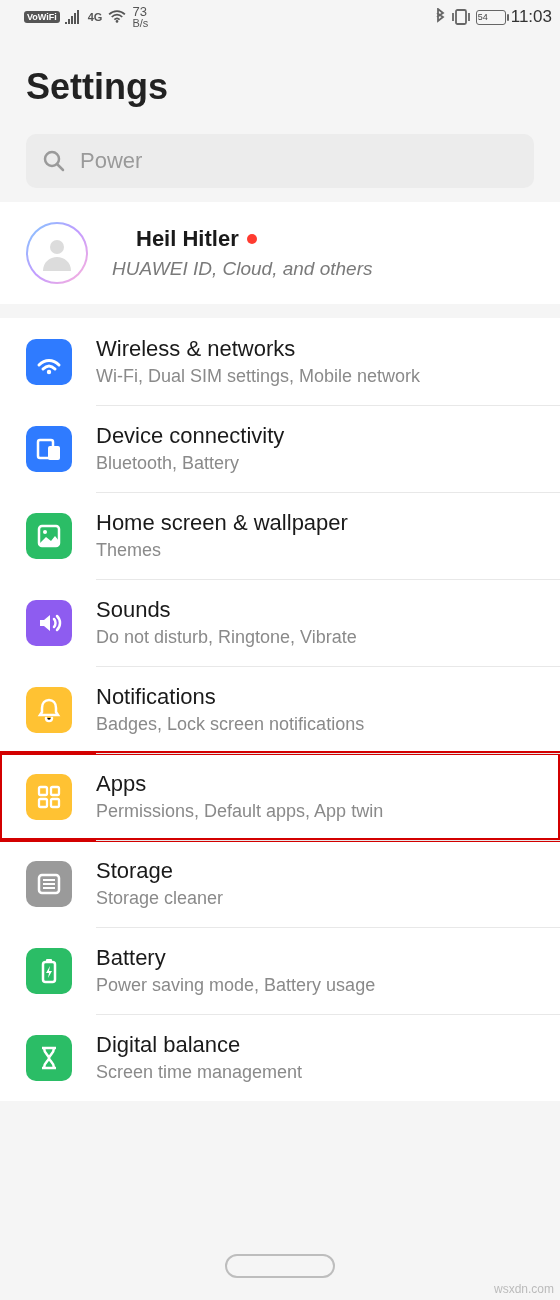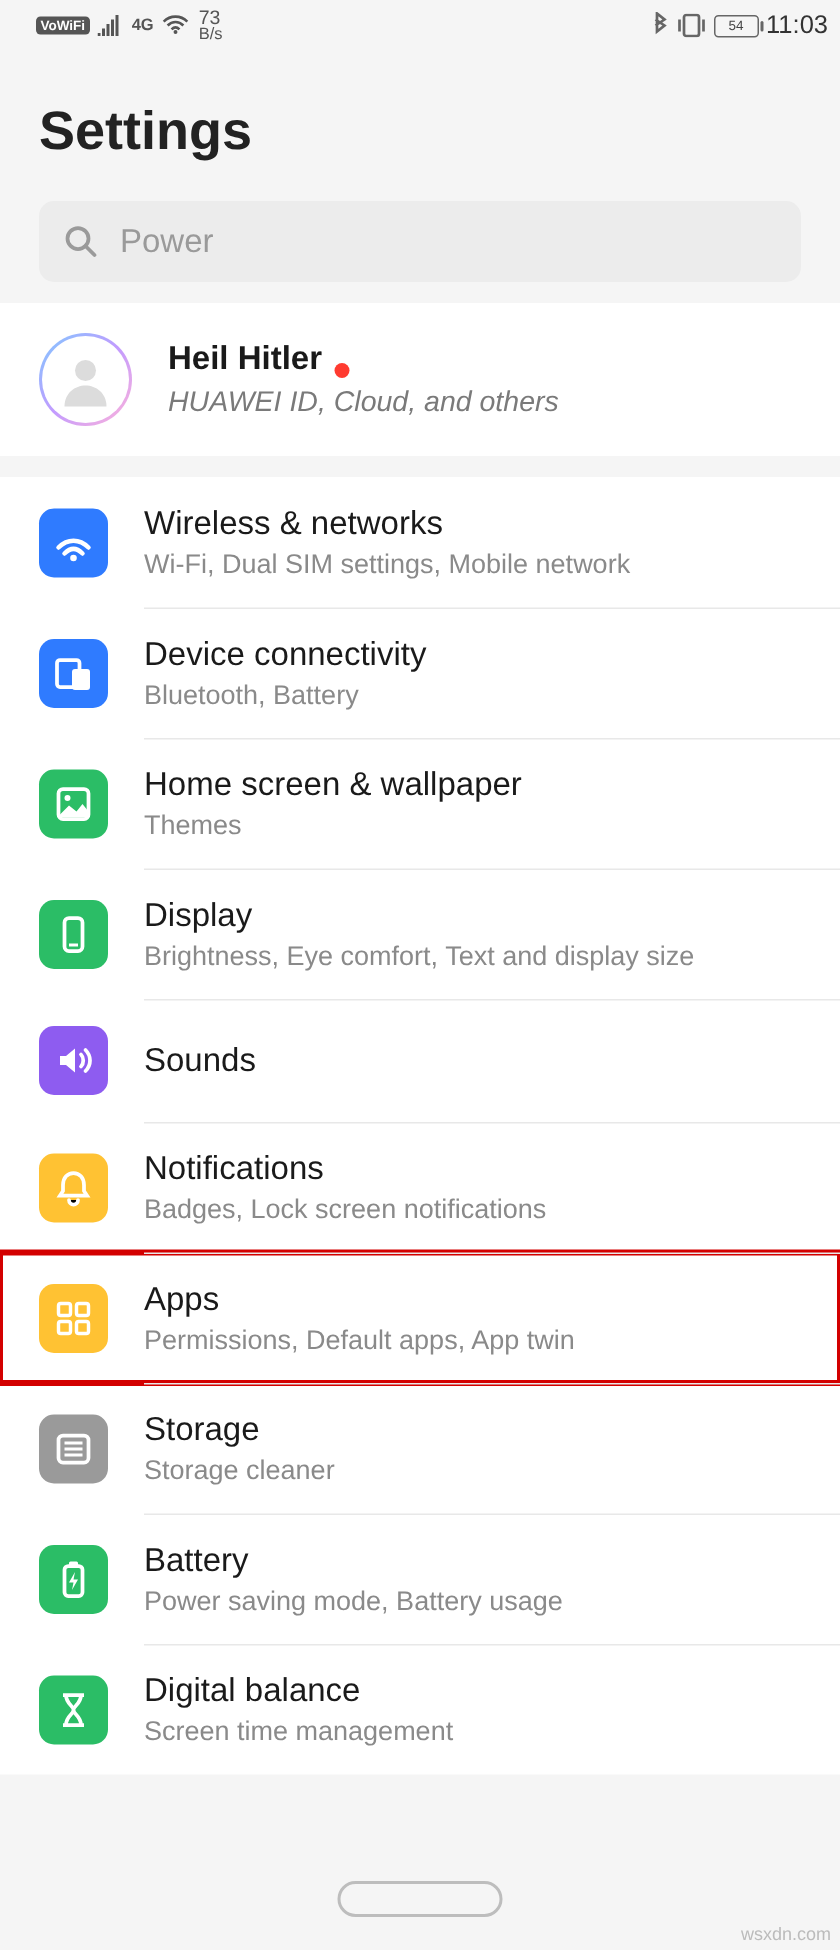--- a/index.html
+++ b/index.html
@@ -32,21 +32,21 @@
     background: #555;
     color: #fff;
   }
   .status-icon { display:inline-flex; align-items:center; }
   .speed-box { display:flex; flex-direction:column; line-height:1; font-size:11px; color:#555; }
   .speed-box .num { font-size:13px; }
   .battery-box {
     display:inline-flex; align-items:center;
     border:1.5px solid #666; border-radius:3px;
     width:30px; height:15px; padding:0 1px;
-    font-size:9px; justify-content:center; position:relative;
+    font-size:9px; justify-content:flex-start; position:relative;
   }
   .battery-box::after { content:""; position:absolute; right:-4px; top:3px; width:2px; height:7px; background:#666; border-radius:1px;}
   .clock { font-size:17px; color:#333; }
 
   
   .header {
     padding: 32px 26px 26px;
     font-size: 36px;
     font-weight: 700;
     color: #222;
@@ -74,21 +74,21 @@
     gap: 24px;
   }
   .avatar-circle {
     width: 62px; height: 62px; border-radius: 50%;
     border: 2px solid transparent;
     background: linear-gradient(#fff,#fff) padding-box,
                 linear-gradient(135deg,#7fc8ff,#c29bff,#ffb3d9) border-box;
     display:flex; align-items:center; justify-content:center;
   }
   .account-texts { flex:1; }
-  .account-title { font-size: 22px; font-weight: 700; display:flex; align-items:flex-end; gap:8px;}
+  .account-title { font-size: 22px; font-weight: 700; display:flex; align-items:center; gap:8px;margin-left:24px;}
   .red-dot { width:10px; height:10px; background:#ff3b30; border-radius:50%; display:inline-block;}
   .account-sub { font-size: 19px; color:#7a7a7a; margin-top:6px;font-style:italic;}
 
   
   .list { background: #fff; margin-top: 14px; }
   .item {
     display: flex;
     align-items: center;
     gap: 24px;
     padding: 18px 26px 18px 26px;
@@ -227,38 +227,28 @@
         <svg width="30" height="30" viewBox="0 0 30 30">
           <use href="#wallpaper-icon"></use>
         </svg>
       </span>
       <div class="item-texts">
         <div class="item-title">Home screen &amp; wallpaper</div>
         <div class="item-sub">Themes</div>
       </div>
     </div>
     <div class="item">
-      <span class="icon-box" style="background: rgb(43, 189, 102);">
-        <svg width="30" height="30" viewBox="0 0 30 30">
-          <use href="#display-icon"></use>
-        </svg>
-      </span>
-      <div class="item-texts">
-        <div class="item-title">Display</div>
-        <div class="item-sub">Brightness, Eye comfort, Text and display size</div>
-      </div>
-    </div>
-    <div class="item">
       <span class="icon-box" style="background: rgb(142, 92, 240);">
         <svg width="30" height="30" viewBox="0 0 30 30">
           <use href="#sounds-icon"></use>
         </svg>
       </span>
       <div class="item-texts">
         <div class="item-title">Sounds</div>
+        <div class="item-sub">Do not disturb, Ringtone, Vibrate</div>
       </div>
     </div>
     <div class="item">
       <span class="icon-box" style="background: rgb(255, 194, 51);">
         <svg width="30" height="30" viewBox="0 0 30 30">
           <use href="#bell-icon"></use>
         </svg>
       </span>
       <div class="item-texts">
         <div class="item-title">Notifications</div>

